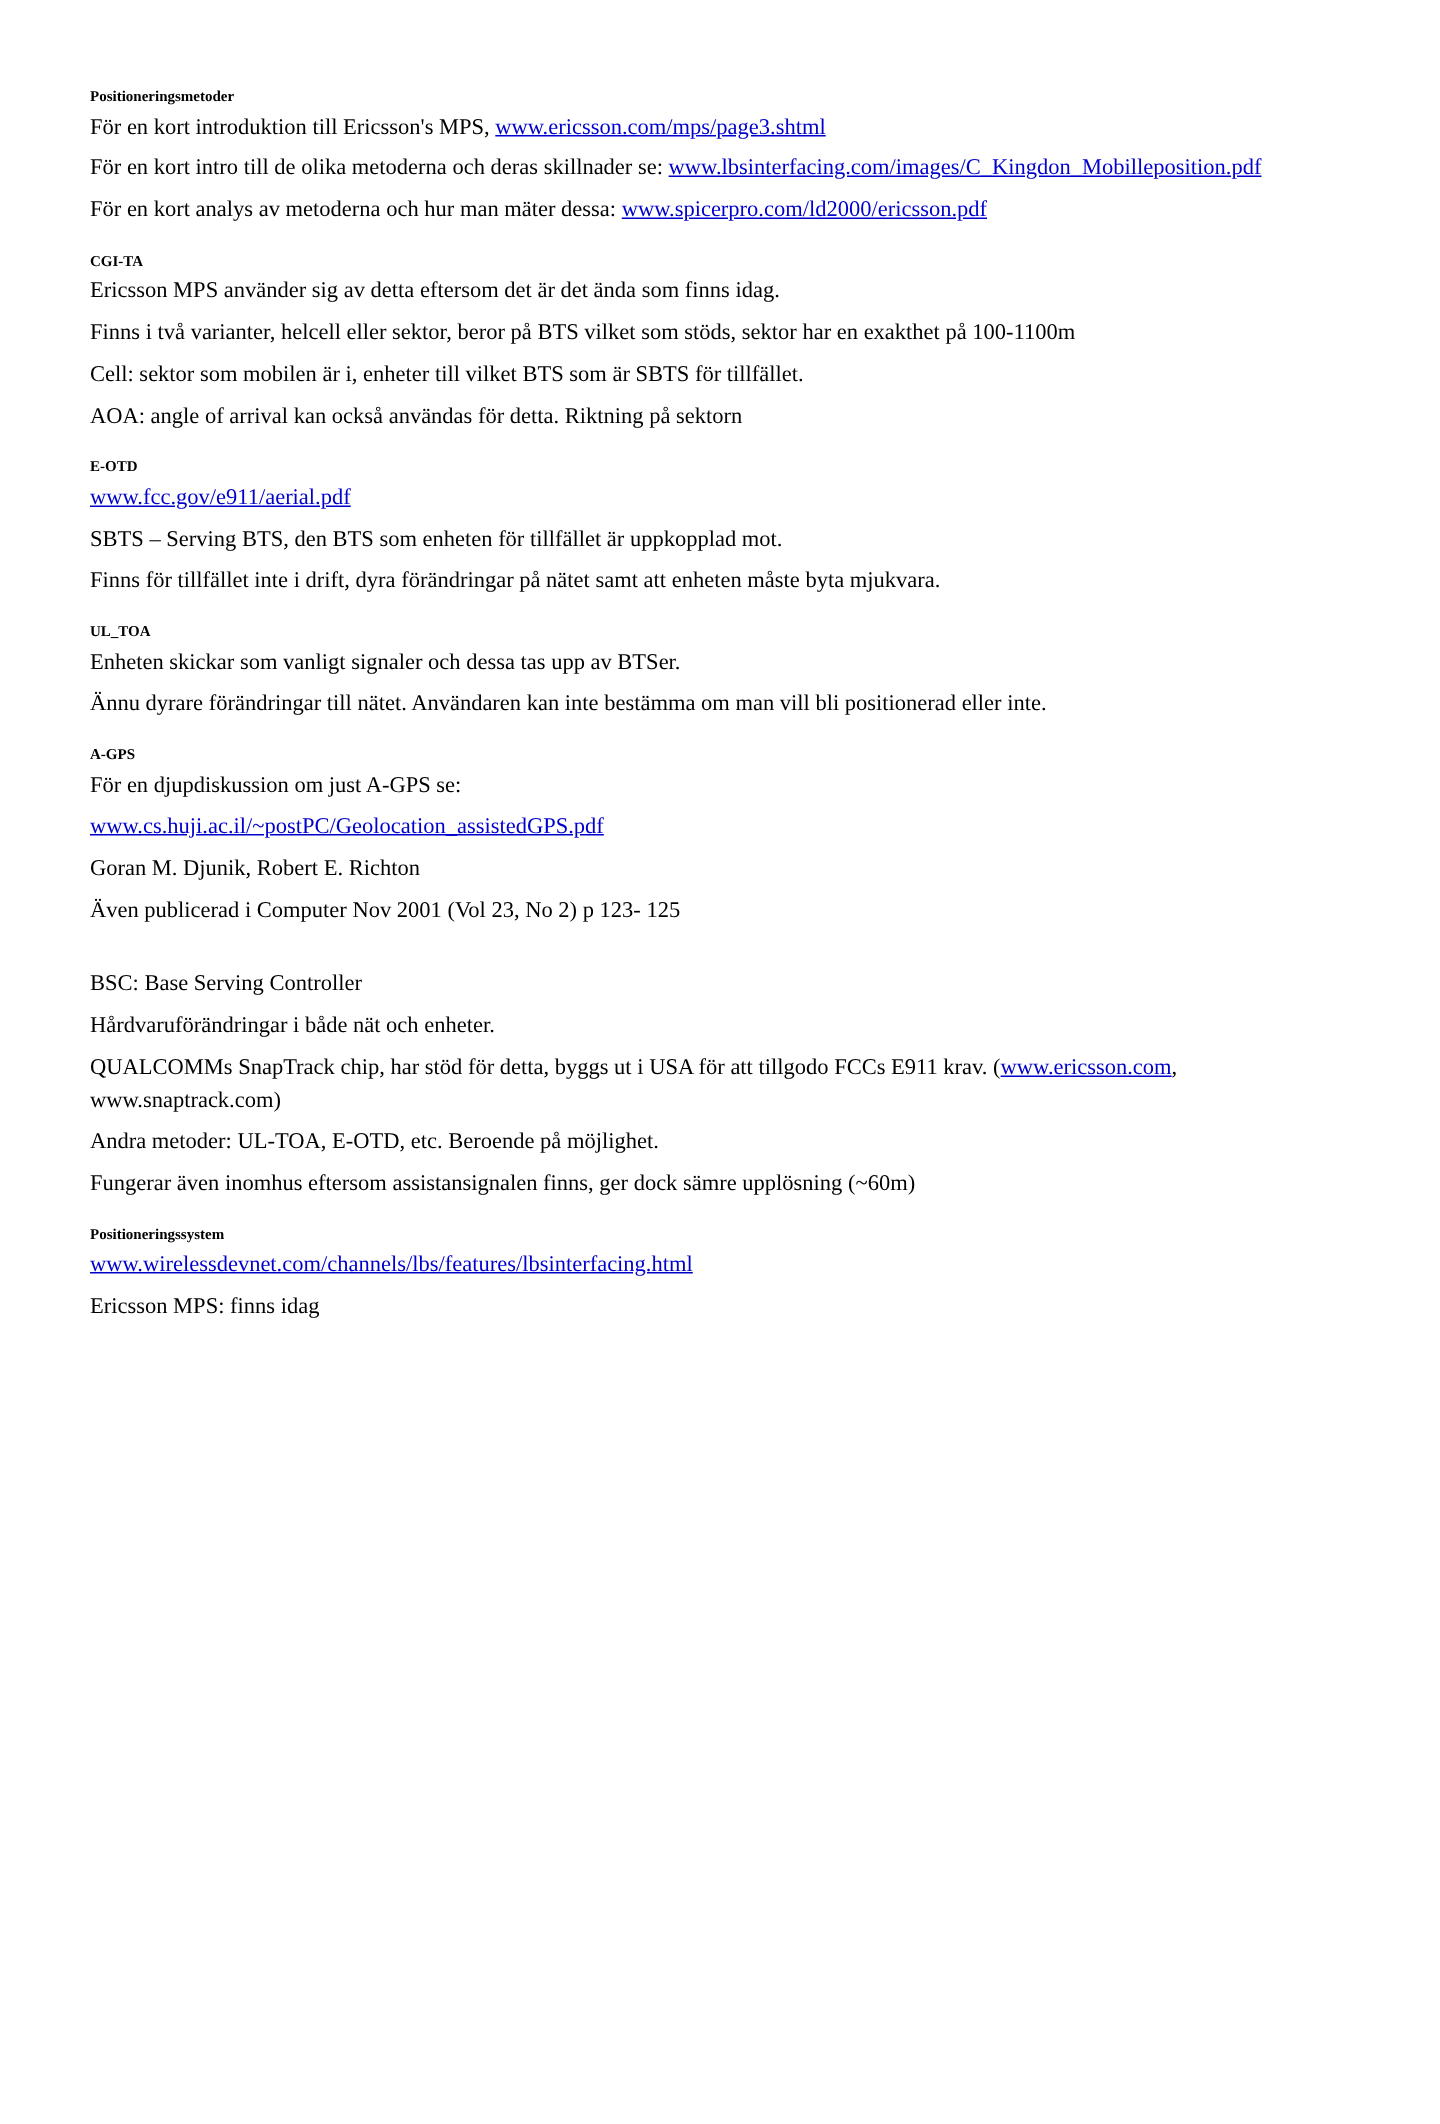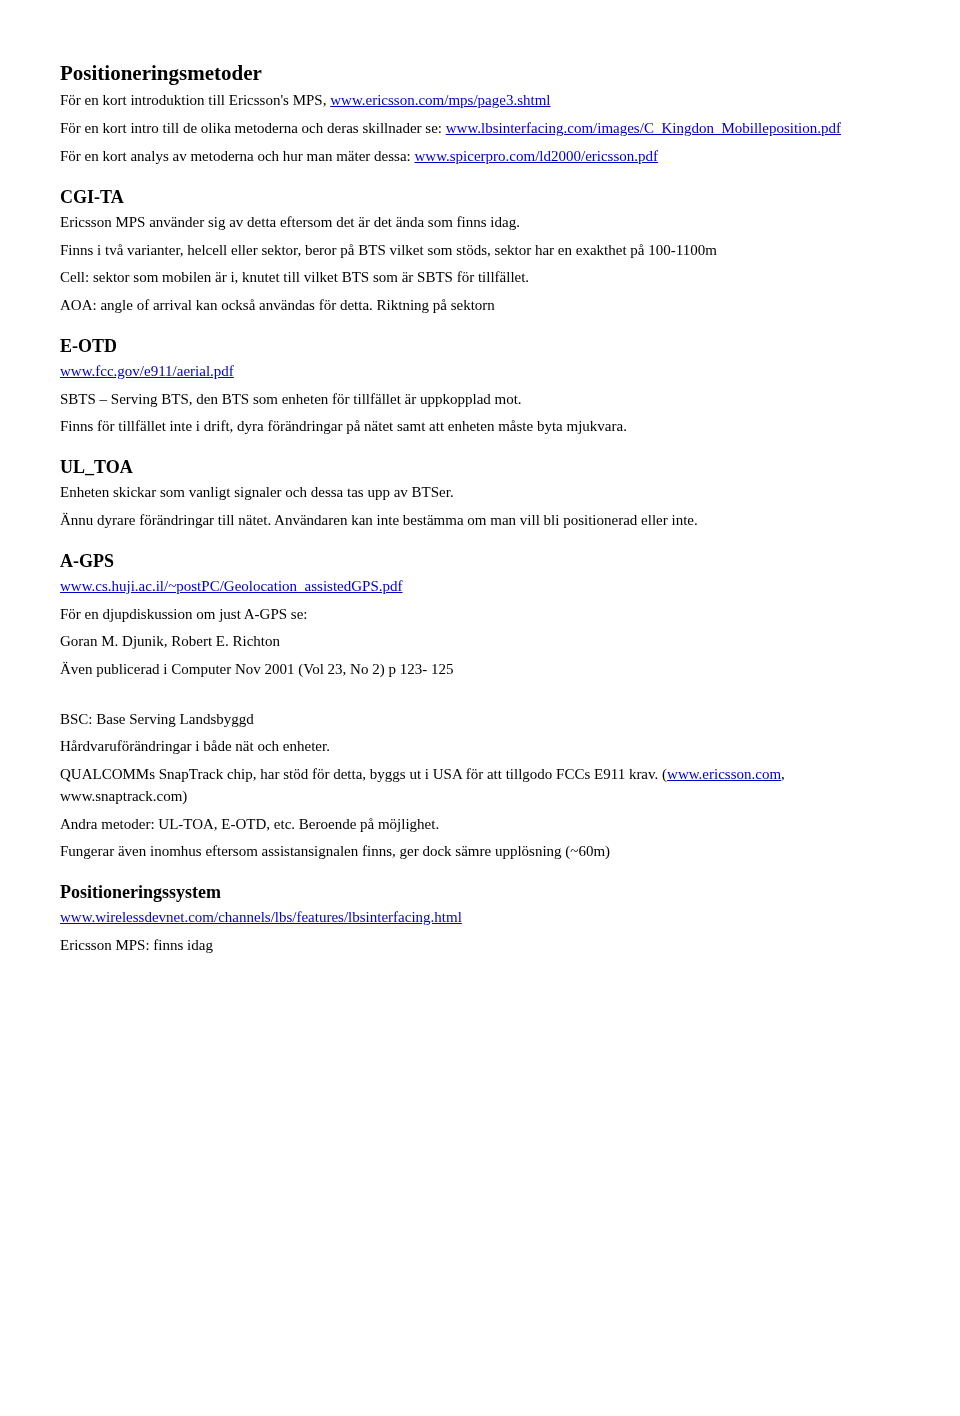--- a/index.html
+++ b/index.html
@@ -12,27 +12,27 @@
       font-family: "Times New Roman", Times, serif;
       font-size: 15px;
       color: #000000;
       width: 960px;
       min-height: 1416px;
       padding: 40px 60px;
       line-height: 1.45;
     }
     .section-heading {
       font-weight: bold;
-      font-size: 21px;
+      font-size: 10px;
       margin-top: 18px;
       margin-bottom: 2px;
     }
     .section-subheading {
       font-weight: bold;
-      font-size: 18px;
+      font-size: 10px;
       margin-top: 16px;
       margin-bottom: 2px;
     }
     p {
       margin-bottom: 6px;
     }
     a {
       color: #0000cc;
       text-decoration: underline;
     }
@@ -49,45 +49,45 @@
     <div class="section-heading">Positioneringsmetoder</div>
     <p>För en kort introduktion till Ericsson's MPS, <a href="#">www.ericsson.com/mps/page3.shtml</a></p>
     <p>För en kort intro till de olika metoderna och deras skillnader se: <a href="#">www.lbsinterfacing.com/images/C_Kingdon_Mobilleposition.pdf</a></p>
     <p>För en kort analys av metoderna och hur man mäter dessa: <a href="#">www.spicerpro.com/ld2000/ericsson.pdf</a></p>
   </div>
 
   <div class="block">
     <div class="section-subheading">CGI-TA</div>
     <p>Ericsson MPS använder sig av detta eftersom det är det ända som finns idag.</p>
     <p>Finns i två varianter, helcell eller sektor, beror på BTS vilket som stöds, sektor har en exakthet på 100-1100m</p>
-    <p>Cell: sektor som mobilen är i, knutet till vilket BTS som är SBTS för tillfället.</p>
+    <p>Cell: sektor som mobilen är i, enheter till vilket BTS som är SBTS för tillfället.</p>
     <p>AOA: angle of arrival kan också användas för detta. Riktning på sektorn</p>
   </div>
 
   <div class="block">
     <div class="section-subheading">E-OTD</div>
     <p><a href="#">www.fcc.gov/e911/aerial.pdf</a></p>
     <p>SBTS – Serving BTS, den BTS som enheten för tillfället är uppkopplad mot.</p>
     <p>Finns för tillfället inte i drift, dyra förändringar på nätet samt att enheten måste byta mjukvara.</p>
   </div>
 
   <div class="block">
     <div class="section-subheading">UL_TOA</div>
     <p>Enheten skickar som vanligt signaler och dessa tas upp av BTSer.</p>
     <p>Ännu dyrare förändringar till nätet. Användaren kan inte bestämma om man vill bli positionerad eller inte.</p>
   </div>
 
   <div class="block">
     <div class="section-subheading">A-GPS</div>
+    <p>För en djupdiskussion om just A-GPS se:</p>
     <p><a href="#">www.cs.huji.ac.il/~postPC/Geolocation_assistedGPS.pdf</a></p>
-    <p>För en djupdiskussion om just A-GPS se:</p>
     <p>Goran M. Djunik, Robert E. Richton</p>
     <p>Även publicerad i Computer Nov 2001 (Vol 23, No 2) p 123- 125</p>
     <br>
-    <p>BSC: Base Serving Landsbyggd</p>
+    <p>BSC: Base Serving Controller</p>
     <p>Hårdvaruförändringar i både nät och enheter.</p>
     <p>QUALCOMMs SnapTrack chip, har stöd för detta, byggs ut i USA för att tillgodo FCCs E911 krav. (<a href="#">www.ericsson.com</a>, www.snaptrack.com)</p>
     <p>Andra metoder: UL-TOA,  E-OTD, etc. Beroende på möjlighet.</p>
     <p>Fungerar även inomhus eftersom assistansignalen finns, ger dock sämre upplösning (~60m)</p>
   </div>
 
   <div class="block">
     <div class="section-subheading">Positioneringssystem</div>
     <p><a href="#">www.wirelessdevnet.com/channels/lbs/features/lbsinterfacing.html</a></p>
     <p>Ericsson MPS: finns idag</p>

